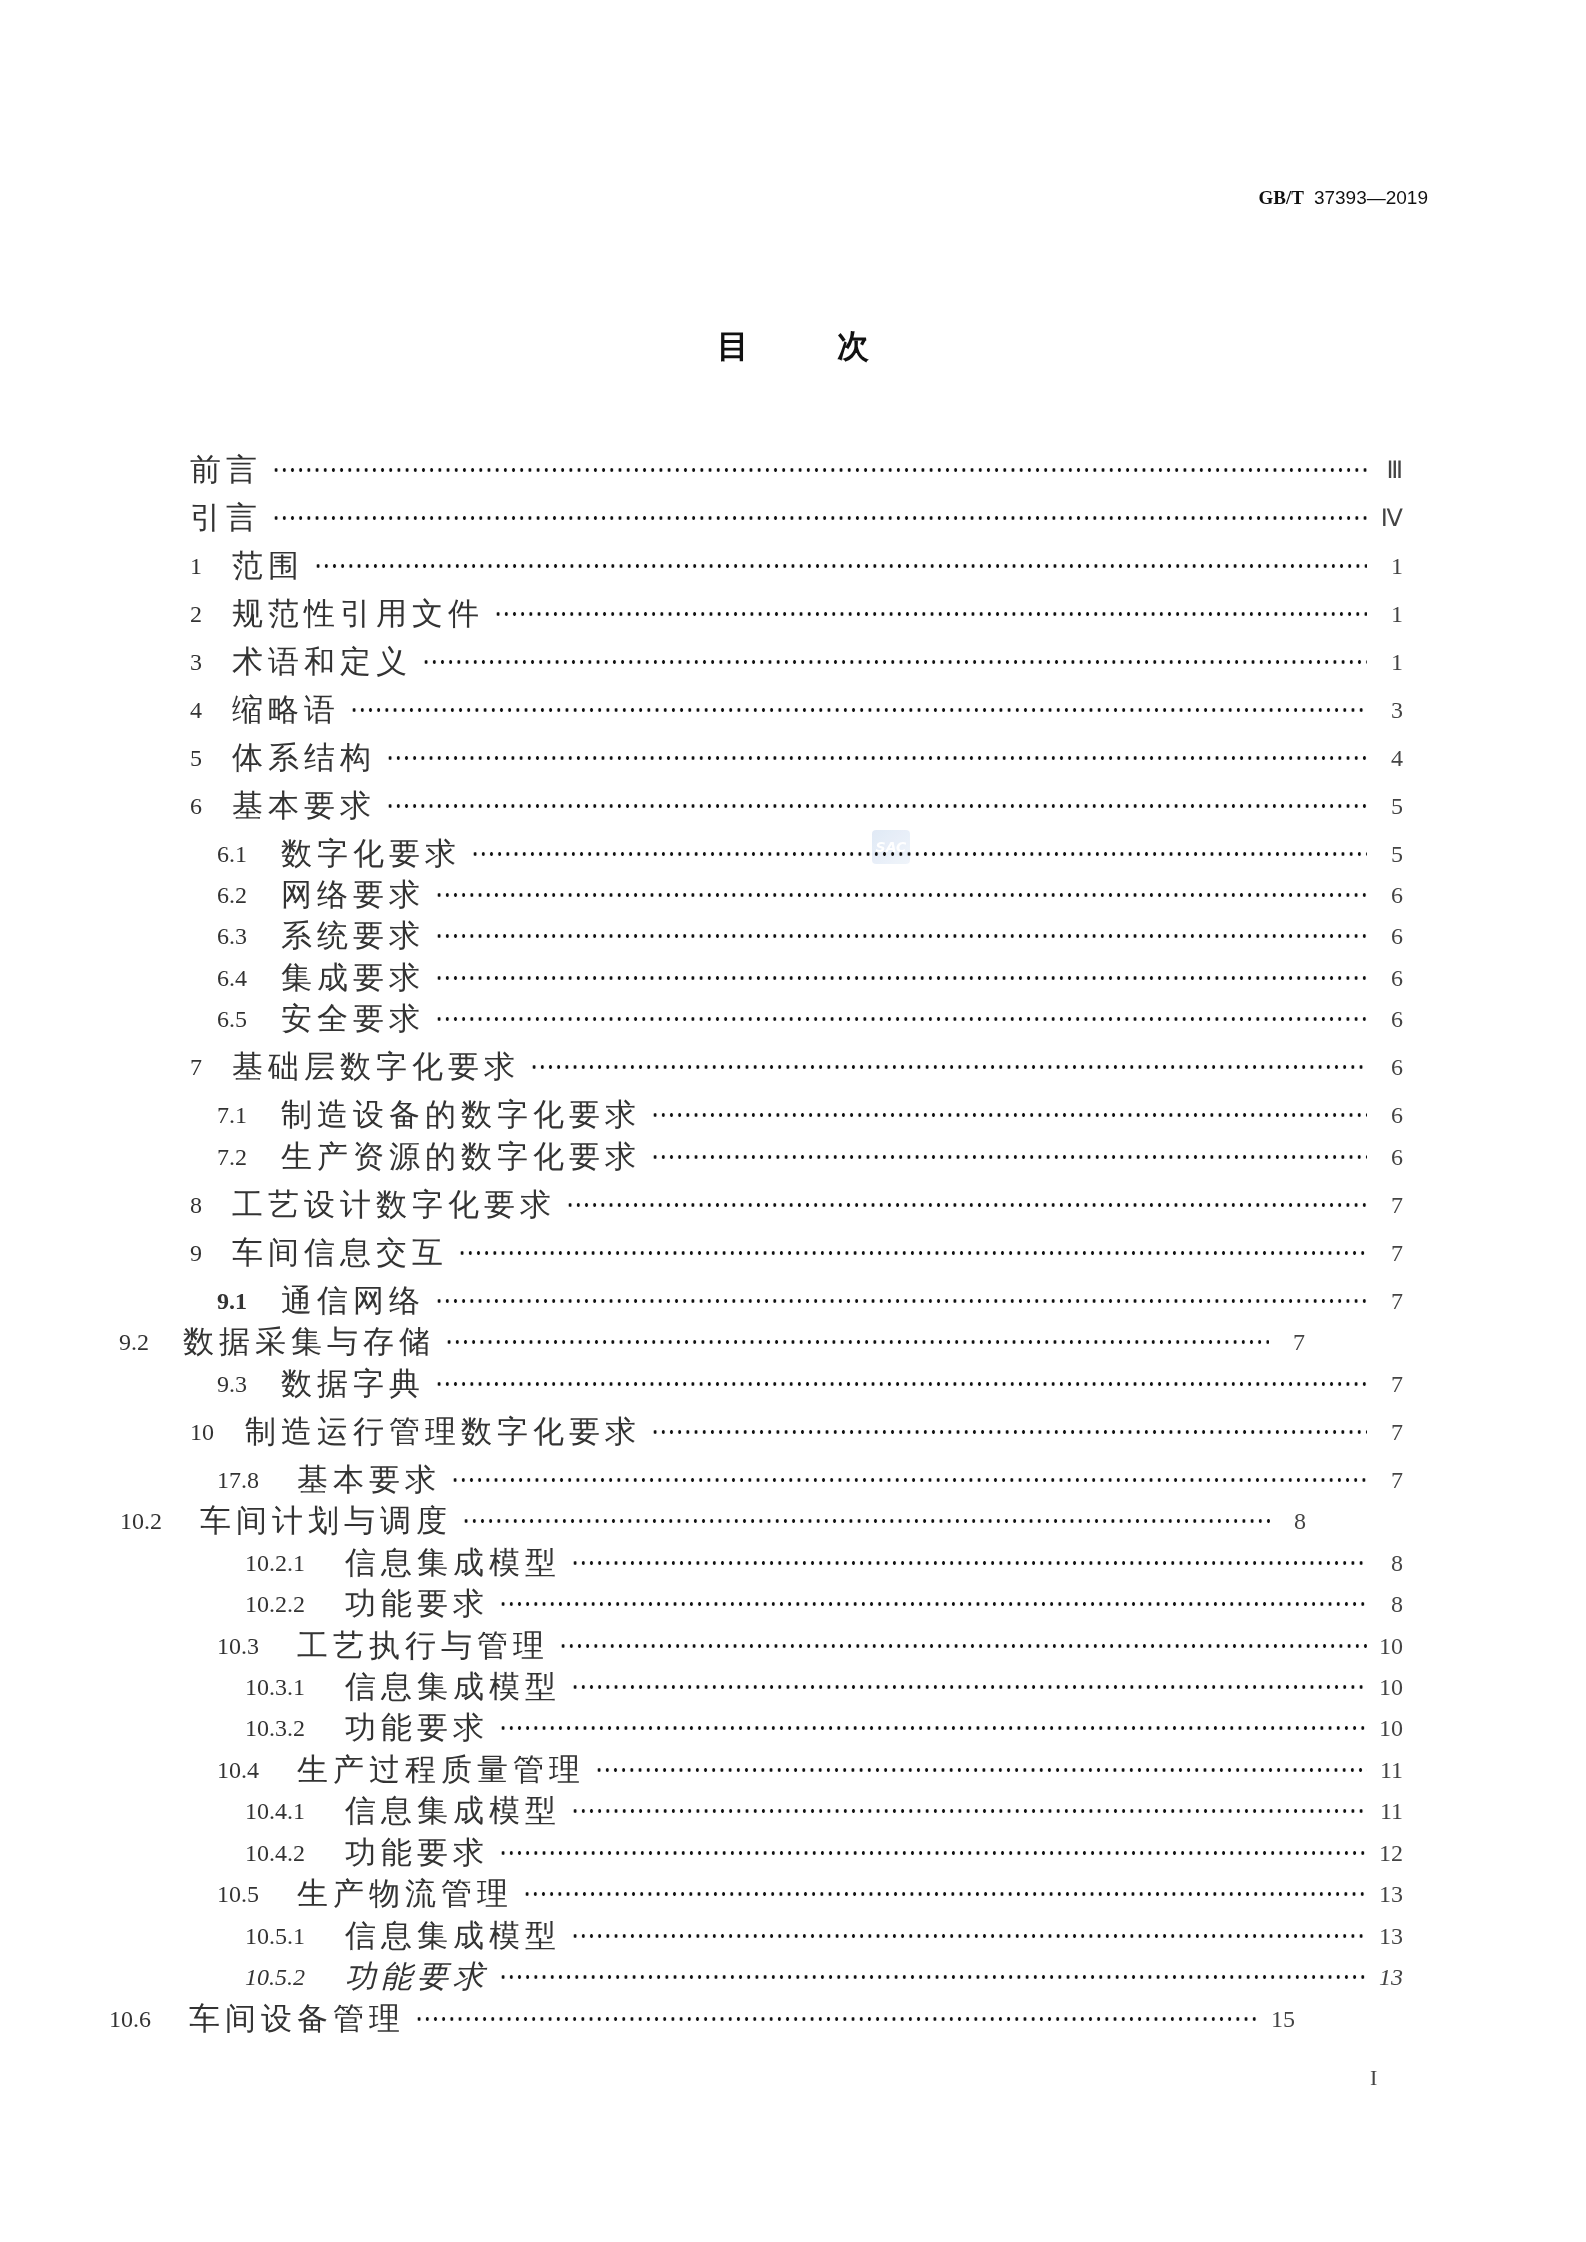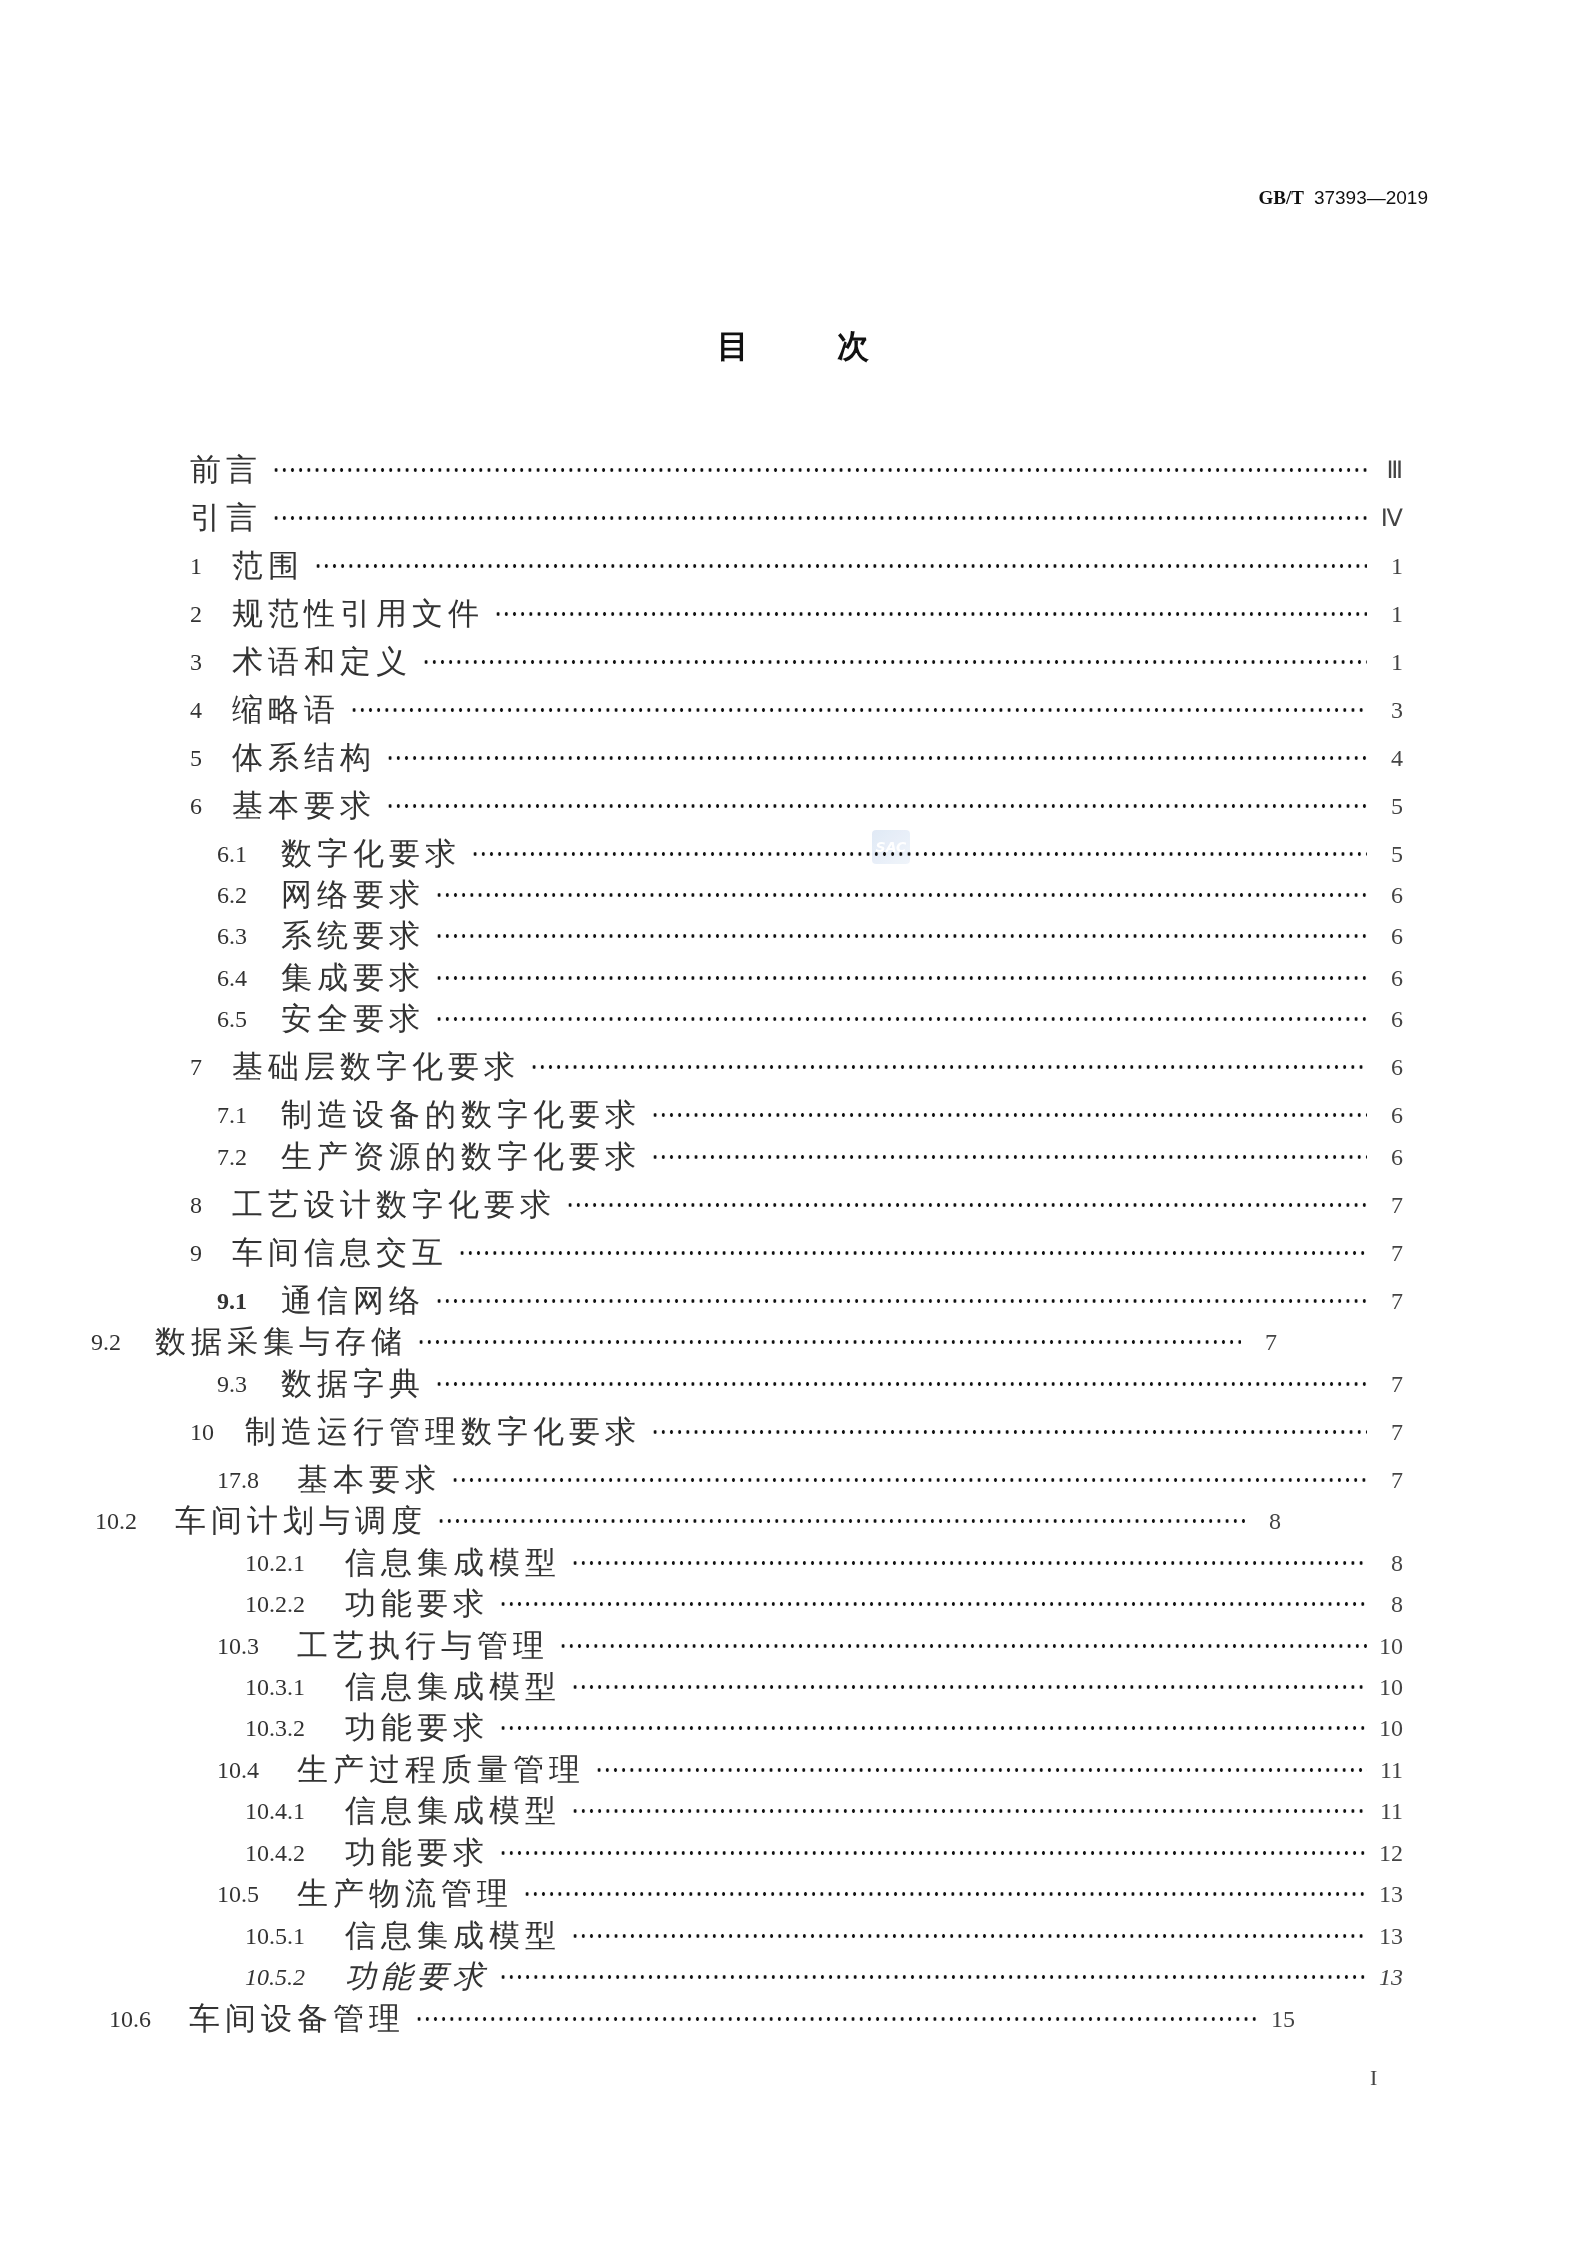--- a/index.html
+++ b/index.html
@@ -145,21 +145,21 @@
       <span class="label">车间信息交互</span>
       <span class="leader"></span>
       <span class="page">7</span>
     </div>
     <div class="row" style="top: 1281px; padding-left: 217px; width: 1186px;">
       <span class="num" style="width: 64px; font-weight: bold;">9.1</span>
       <span class="label">通信网络</span>
       <span class="leader"></span>
       <span class="page">7</span>
     </div>
-    <div class="row" style="top: 1322px; padding-left: 91px; width: 1186px;">
+    <div class="row" style="top: 1322px; padding-left: 119px; width: 1186px;">
       <span class="num" style="width: 64px;">9.2</span>
       <span class="label">数据采集与存储</span>
       <span class="leader"></span>
       <span class="page">7</span>
     </div>
     <div class="row" style="top: 1364px; padding-left: 217px; width: 1186px;">
       <span class="num" style="width: 64px;">9.3</span>
       <span class="label">数据字典</span>
       <span class="leader"></span>
       <span class="page">7</span>
@@ -169,21 +169,21 @@
       <span class="label">制造运行管理数字化要求</span>
       <span class="leader"></span>
       <span class="page">7</span>
     </div>
     <div class="row" style="top: 1460px; padding-left: 217px; width: 1186px;">
       <span class="num" style="width: 80px;">17.8</span>
       <span class="label">基本要求</span>
       <span class="leader"></span>
       <span class="page">7</span>
     </div>
-    <div class="row" style="top: 1501px; padding-left: 95px; width: 1186px;">
+    <div class="row" style="top: 1501px; padding-left: 120px; width: 1186px;">
       <span class="num" style="width: 80px;">10.2</span>
       <span class="label">车间计划与调度</span>
       <span class="leader"></span>
       <span class="page">8</span>
     </div>
     <div class="row" style="top: 1543px; padding-left: 245px; width: 1158px;">
       <span class="num" style="width: 100px;">10.2.1</span>
       <span class="label">信息集成模型</span>
       <span class="leader"></span>
       <span class="page">8</span>

